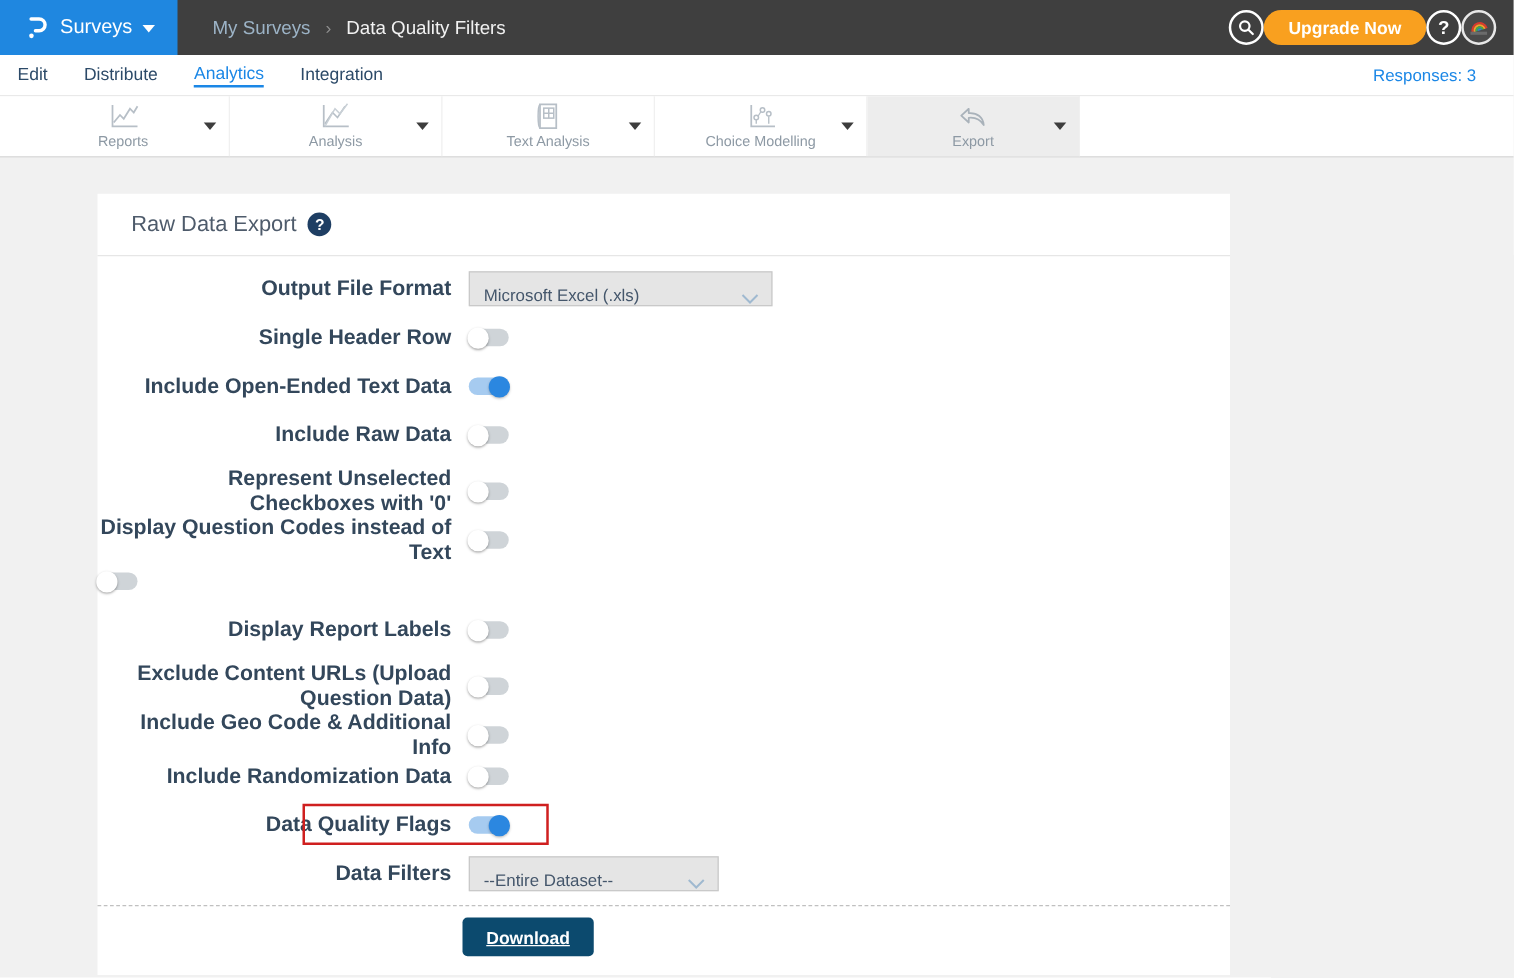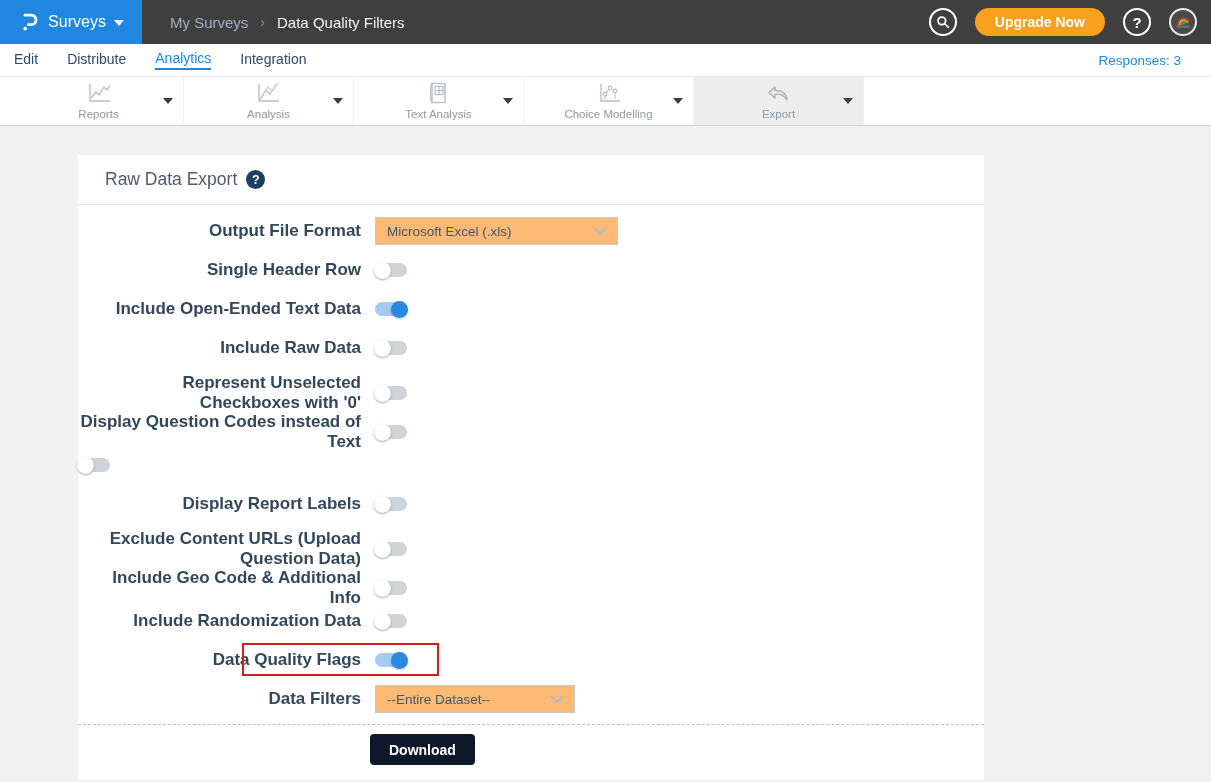--- a/index.html
+++ b/index.html
@@ -9,21 +9,21 @@
   
   .topbar { height:44px; background:#3f3f3f; display:flex; align-items:stretch; }
   .brand { width:142px; background:#1f87e0; display:flex; align-items:center; justify-content:center; gap:8px; cursor:pointer; }
   .brand .plogo { width:22px; height:22px; }
   .brand .brand-label { color:#fff; font-size:16px; }
   .brand .caret { width:0; height:0; border-left:5px solid transparent; border-right:5px solid transparent; border-top:6px solid #fff; margin-top:2px; }
   .crumbs { display:flex; align-items:center; gap:12px; padding-left:28px; font-size:15px; flex:1; }
   .crumb-parent { color:#9cb3c6; cursor:pointer; }
   .crumb-sep { color:#8f8f8f; font-size:14px; }
   .crumb-current { color:#f2f2f2; }
-  .topbar-right { display:flex; align-items:center; gap:18px; padding-right:14px; }
+  .topbar-right { display:flex; align-items:center; gap:0; padding-right:14px; }
   .circle-btn { width:28px; height:28px; border:2px solid #fff; border-radius:50%; display:flex; align-items:center; justify-content:center; color:#fff; font-weight:bold; font-size:15px; cursor:pointer; background:transparent; }
   .upgrade-btn { background:#f9a01f; color:#fff; font-weight:bold; font-size:14px; border:none; border-radius:15px; height:28px; padding:0 20px; cursor:pointer; }
   .avatar { width:28px; height:28px; border:2px solid #e8e8e8; border-radius:50%; background:#4a4a4a; overflow:hidden; display:flex; align-items:center; justify-content:center; cursor:pointer; }
 
   
   .subnav { height:33px; background:#fff; display:flex; align-items:center; padding:0 30px 0 14px; border-bottom:1px solid #e9e9e9; }
   .subnav .nav-item { font-size:14px; color:#2c4a68; margin-right:29px; cursor:pointer; padding-bottom:2px; }
   .subnav .nav-item.active { color:#1b87e6; border-bottom:2px solid #1b87e6; }
   .subnav .responses { margin-left:auto; font-size:13.5px; color:#1b87e6; }
 
@@ -40,36 +40,36 @@
   .card { width:906px; margin:29px auto 0 78px; background:#fff; }
   .card-header { padding:14px 27px; border-bottom:1px solid #e6e6e6; display:flex; align-items:center; gap:9px; }
   .card-title { font-size:17.5px; color:#4e5b6b; }
   .title-help { width:19px; height:19px; border-radius:50%; background:#1e3e63; color:#fff; font-size:12.5px; font-weight:bold; display:flex; align-items:center; justify-content:center; cursor:pointer; }
 
   .form-area { padding:12px 0 0 0; }
   .frow { display:grid; grid-template-columns:283px 1fr; column-gap:14px; align-items:center; height:28px; margin-bottom:11px; position:relative; }
   .flabel { font-size:17px; font-weight:bold; color:#33475b; text-align:right; }
   .fcontrol { display:flex; align-items:center; }
 
-  .select-box { height:28px; border:1px solid #c9c9c9; background:#fdba74; display:flex; align-items:center; justify-content:space-between; padding:0 9px 0 11px; cursor:pointer; }
+  .select-box { height:28px; border:1px solid #c9c9c9; background:#e5e5e5; display:flex; align-items:flex-end; justify-content:space-between; padding:0 9px 0 11px; cursor:pointer; }
   .select-box .sel-text { font-size:13.5px; color:#44566b; }
   .select-box svg { width:16px; height:10px; }
   .w-format { width:243px; }
   .w-filter { width:200px; }
 
   .toggle { width:32px; height:14px; border-radius:7px; background:#cfd4d8; position:relative; cursor:pointer; }
   .toggle .knob { width:17px; height:17px; border-radius:50%; background:#fff; position:absolute; top:-1.5px; left:-1px; box-shadow:0 1px 2px rgba(0,0,0,0.35); }
   .toggle.on { background:#a6cbf0; }
   .toggle.on .knob { left:auto; right:-1px; background:#2b87e0; box-shadow:0 1px 2px rgba(0,0,0,0.25); }
 
   .hl-box { position:absolute; left:164px; top:-3px; width:197px; height:33px; border:2px solid #cf1f1f; pointer-events:none; }
 
   .dashed-divider { border-top:1px dashed #c0c0c0; margin-top:10px; }
   .download-area { padding:9px 0 15px 292px; }
-  .download-btn { background:#0f172a; color:#fff; border:none; border-radius:4px; height:31px; padding:0 19px; font-size:14px; font-weight:bold; font-family:"Liberation Sans", sans-serif; cursor:pointer; }
+  .download-btn { background:#0c4a6e; color:#fff; border:none; border-radius:4px; height:31px; padding:0 19px; font-size:14px; font-weight:bold; font-family:"Liberation Sans", sans-serif; cursor:pointer;text-decoration:underline; }
 </style>
 </head>
 <body>
 
 <div class="topbar">
   <div class="brand">
     <svg class="plogo" viewBox="0 0 24 24">
       <path d="M7.5 4.5 h7 a5.2 5.2 0 0 1 0 10.4 h-3.2" stroke="#fff" stroke-width="3" fill="none" stroke-linecap="round"></path>
       <circle cx="7.8" cy="19.3" r="2" fill="#fff"></circle>
     </svg>

